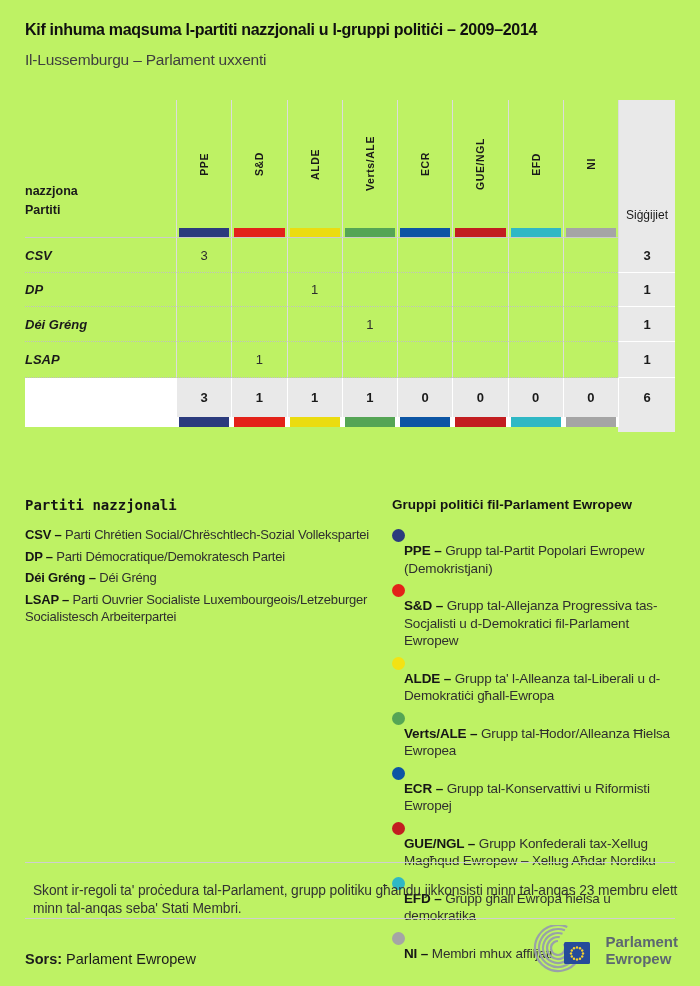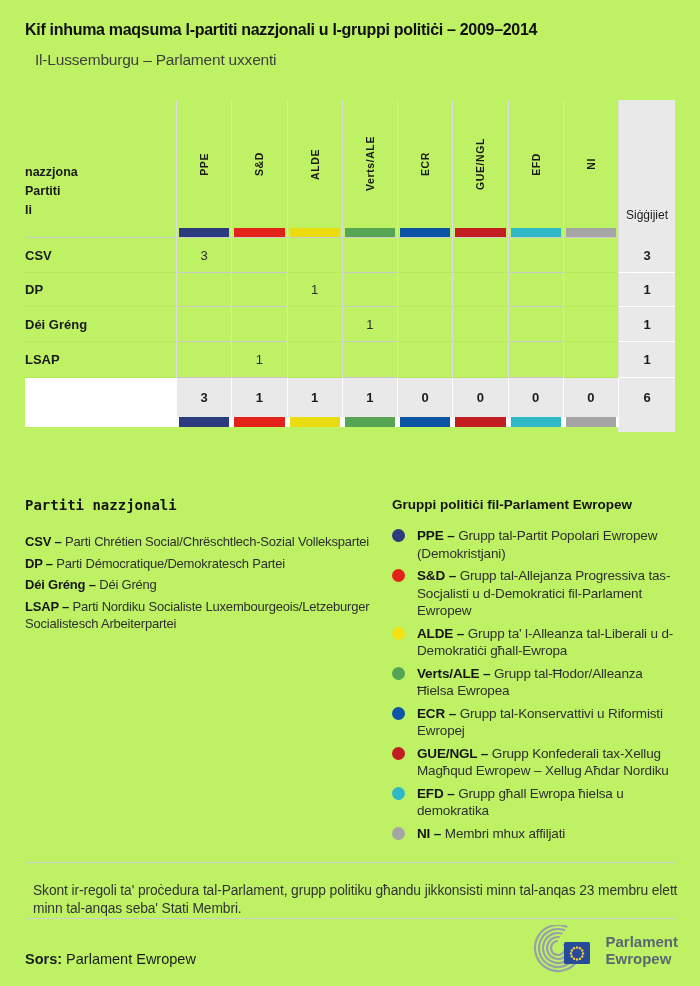--- a/index.html
+++ b/index.html
@@ -1,63 +1,63 @@
 <!DOCTYPE html>
 <html><head>
 <meta charset="utf-8">
 <style>
   html,body{margin:0;padding:0;background:#fff;}
   .page{position:relative;width:700px;height:986px;background:#bef264;
         font-family:"Liberation Sans",sans-serif;color:#1a1a1a;overflow:hidden;}
 
   .title{position:absolute;left:25px;top:21px;margin:0;font-size:16px;font-weight:700;
          letter-spacing:-0.3px;color:#101010;}
-  .subtitle{position:absolute;left:25px;top:51px;font-size:15.5px;color:#3f3f3f;letter-spacing:-0.2px;margin-left:10px;}
+  .subtitle{position:absolute;left:25px;top:51px;font-size:15.5px;color:#3f3f3f;letter-spacing:-0.2px;}
 
   
   .seat-table{position:absolute;left:25px;top:100px;display:grid;
               grid-template-columns:151px repeat(8,55.25px) 57px;
               grid-template-rows:128px 10px 35px 34px 35px 36px 39px 10px;}
   .cell{box-sizing:border-box;font-size:13px;}
   .c-data{border-left:1px solid #dcdcdc;}
   .c-seats{background:#e9e9e9;border-left:1px solid #dcdcdc;}
   .c-header.c-data{display:flex;align-items:center;justify-content:center;}
   .vlabel{writing-mode:vertical-rl;transform:rotate(180deg);font-weight:700;
           font-size:10.5px;letter-spacing:0.6px;color:#1a1a1a;white-space:nowrap;}
   .corner{display:flex;flex-direction:column;justify-content:flex-end;
           padding-bottom:8px;font-weight:700;font-size:12.5px;line-height:19px;color:#1a1a1a;}
   .c-header.c-seats{display:flex;align-items:flex-end;padding:0 0 6px 7px;
                     font-weight:400;font-size:12px;}
   .c-barrow{border-bottom:1px solid #cccccc;}
   .c-barrow.c-seats{border-bottom:none;}
   .bar{height:100%;margin:0 2px;}
   .c-row{border-bottom:1px dotted #c0c0c0;display:flex;align-items:center;}
   .c-row.c-seats{border-bottom:1px solid #ffffff;}
-  .party{font-weight:700;font-size:13px;}
+  .party{font-weight:700;font-size:13px;font-style:italic;}
   .c-val{justify-content:center;color:#2e2e2e;}
   .c-total{justify-content:center;font-weight:700;}
   .c-trow{background:#e9e9e9;display:flex;align-items:center;justify-content:center;font-weight:700;}
   .c-trow.c-label{background:#ffffff;}
   .c-trow.c-data{border-left:1px solid #ffffff;}
   .c-trow.c-seats{border-left:1px solid #ffffff;}
   .c-barrow2{background:#ffffff;border:none;}
   .c-barrow2.c-data{border-left:1px solid #ffffff;}
   .c-barrow2.c-seats{background:#e9e9e9;box-shadow:0 5px 0 0 #e9e9e9;border-left:1px solid #ffffff;}
 
   
   .legend-left{position:absolute;left:25px;top:497px;width:363px;}
-  .legend-left h2{margin:0 0 20px;font-family:"DejaVu Sans Mono",monospace;
+  .legend-left h2{margin:0 0 13px;font-family:"DejaVu Sans Mono",monospace;
                   font-size:14px;font-weight:700;color:#141414;}
   .legend-left p{margin:0 0 4px;font-size:13px;line-height:17.5px;
                  letter-spacing:-0.2px;color:#2f2f2f;}
   .legend-left b{color:#161616;}
 
   .legend-right{position:absolute;left:392px;top:497px;width:287px;}
   .legend-right h2{margin:0 0 15px;font-size:13.5px;font-weight:700;color:#141414;}
-  .gitem{display:flex;margin-bottom:5px;}
+  .gitem{display:flex;margin-bottom:5px;flex-direction:column;}
   .dot{width:13px;height:13px;border-radius:50%;flex:none;margin-top:2px;}
   .gtext{margin-left:12px;font-size:13.5px;line-height:17.5px;
          letter-spacing:-0.15px;color:#2f2f2f;}
   .gtext b{color:#161616;}
 
   
   .rule{position:absolute;left:25px;width:650px;height:1px;background:#cfcfcf;}
   .rule-1{top:862px;} .rule-2{top:918px;}
   .note{position:absolute;left:25px;top:874px;width:652px;margin:8px;
         font-size:13.8px;line-height:17.5px;color:#333333;letter-spacing:-0.1px;}
@@ -71,21 +71,20 @@
 <div class="page">
 
   <h1 class="title">Kif inhuma maqsuma l-partiti nazzjonali u l-gruppi politiċi – 2009–2014</h1>
   <div class="subtitle">Il-Lussemburgu – Parlament uxxenti</div>
 
   <div class="seat-table">
 
     <div class="cell c-label c-header corner">
       <div>nazzjona</div>
       <div>Partiti</div>
-      <div>li</div>
     </div>
     <div class="cell c-data c-header">
         <span class="vlabel">PPE</span>
       </div>
     <div class="cell c-data c-header">
         <span class="vlabel">S&amp;D</span>
       </div>
     <div class="cell c-data c-header">
         <span class="vlabel">ALDE</span>
       </div>
@@ -222,21 +221,21 @@
         <div class="bar" style="background-color: rgb(165, 165, 165);"></div>
       </div>
     <div class="cell c-seats c-barrow2"></div>
   </div>
 
   <div class="legend-left">
     <h2>Partiti nazzjonali</h2>
     <p><b>CSV –</b> <span>Parti Chrétien Social/Chrëschtlech-Sozial Vollekspartei</span></p>
     <p><b>DP –</b> <span>Parti Démocratique/Demokratesch Partei</span></p>
     <p><b>Déi Gréng –</b> <span>Déi Gréng</span></p>
-    <p><b>LSAP –</b> <span>Parti Nordiku Socialiste Luxembourgeois/Letzeburger Socialistesch Arbeiterpartei</span></p>
+    <p><b>LSAP –</b> <span>Parti Ouvrier Socialiste Luxembourgeois/Letzeburger Socialistesch Arbeiterpartei</span></p>
   </div>
 
   <div class="legend-right">
     <h2>Gruppi politiċi fil-Parlament Ewropew</h2>
     <div class="gitem">
         <span class="dot" style="background-color: rgb(43, 59, 125);"></span>
         <div class="gtext"><b>PPE –</b> <span>Grupp tal-Partit Popolari Ewropew (Demokristjani)</span></div>
       </div>
     <div class="gitem">
         <span class="dot" style="background-color: rgb(227, 34, 25);"></span>

